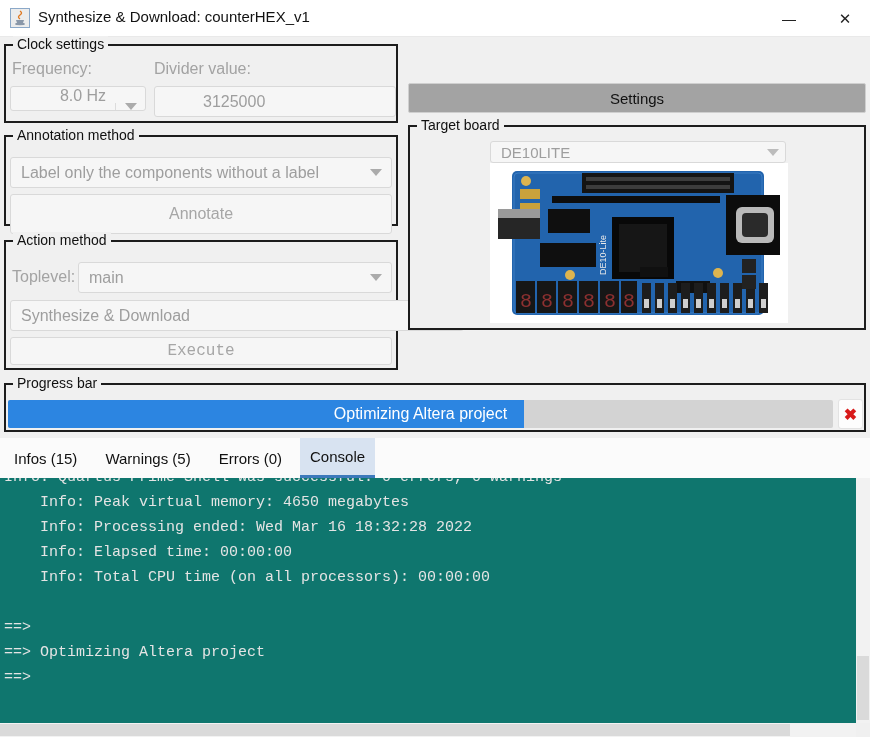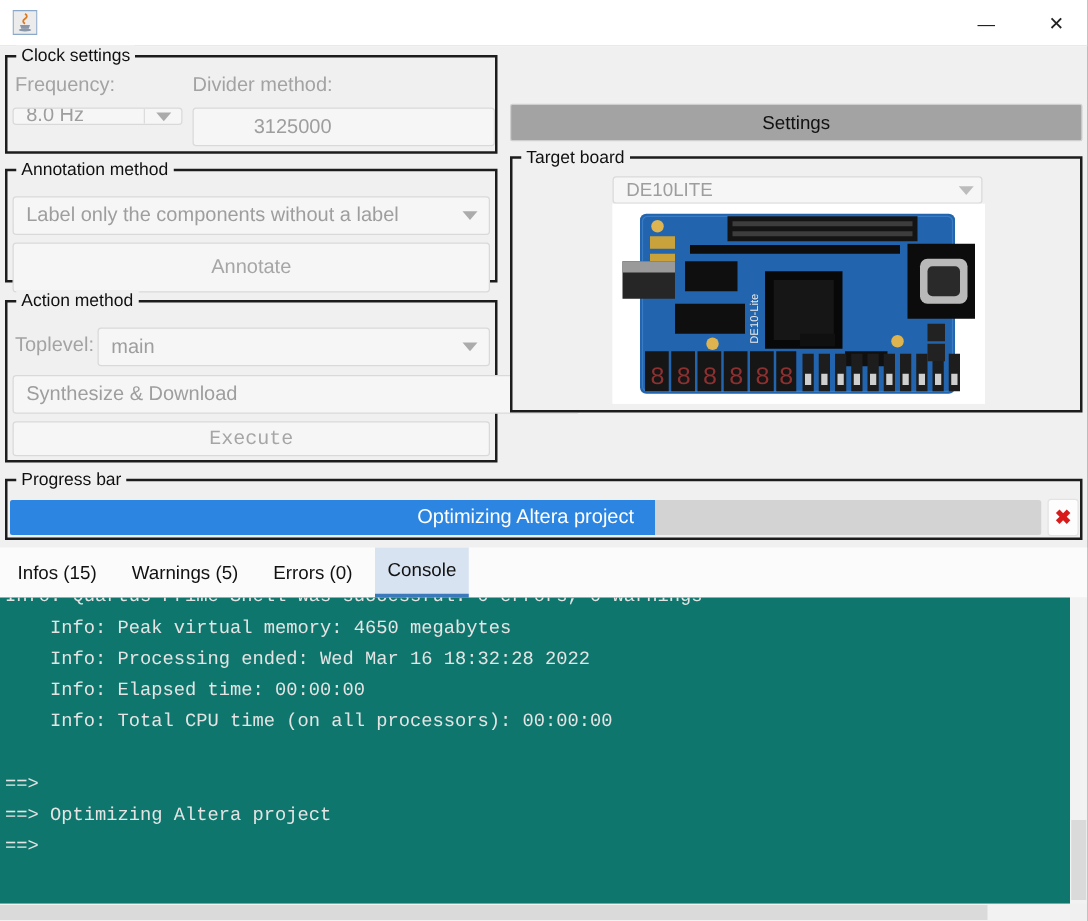--- a/index.html
+++ b/index.html
@@ -58,29 +58,30 @@
 
 <div class="window">
 
   <div class="titlebar">
     <svg class="java-icon" viewBox="0 0 20 20">
       <rect x="0.5" y="0.5" width="19" height="19" fill="#ececec" stroke="#8ba8c8"></rect>
       <path d="M10 3 q3 2 0 4 q-3 2 0 4" stroke="#e07820" stroke-width="1.4" fill="none"></path>
       <path d="M6 12 h8 l-1 3 h-6 z" fill="#8a97a8"></path>
       <ellipse cx="10" cy="16" rx="5" ry="1.2" fill="#8a97a8"></ellipse>
     </svg>
+    <span class="title-text">Synthesize &amp; Download: counterHEX_v1</span>
     <div class="win-btn min">—</div>
     <div class="win-btn close">✕</div>
   </div>
 
   <div class="group" style="left:4px; top:44px; width:394px; height:79px;">
     <span class="legend">Clock settings</span>
     <span class="dis-label" style="left:6px; top:14px;">Frequency:</span>
-    <span class="dis-label" style="left:148px; top:14px;">Divider method:</span>
-    <div class="combo" style="left:4px; top:40px; width:136px; height:14px;">
+    <span class="dis-label" style="left:148px; top:14px;">Divider value:</span>
+    <div class="combo" style="left:4px; top:40px; width:136px; height:25px;flex-direction:column;">
       <span class="label">8.0 Hz</span>
       <span class="arrow-zone sep">
           <span class="arrow"></span>
         </span>
     </div>
     <input class="field" style="left: 148px; top: 40px; width: 242px; height: 31px; padding-left: 48px;" value="3125000">
   </div>
 
   <div class="group" style="left:4px; top:135px; width:394px; height:91px;">
     <span class="legend">Annotation method</span>

